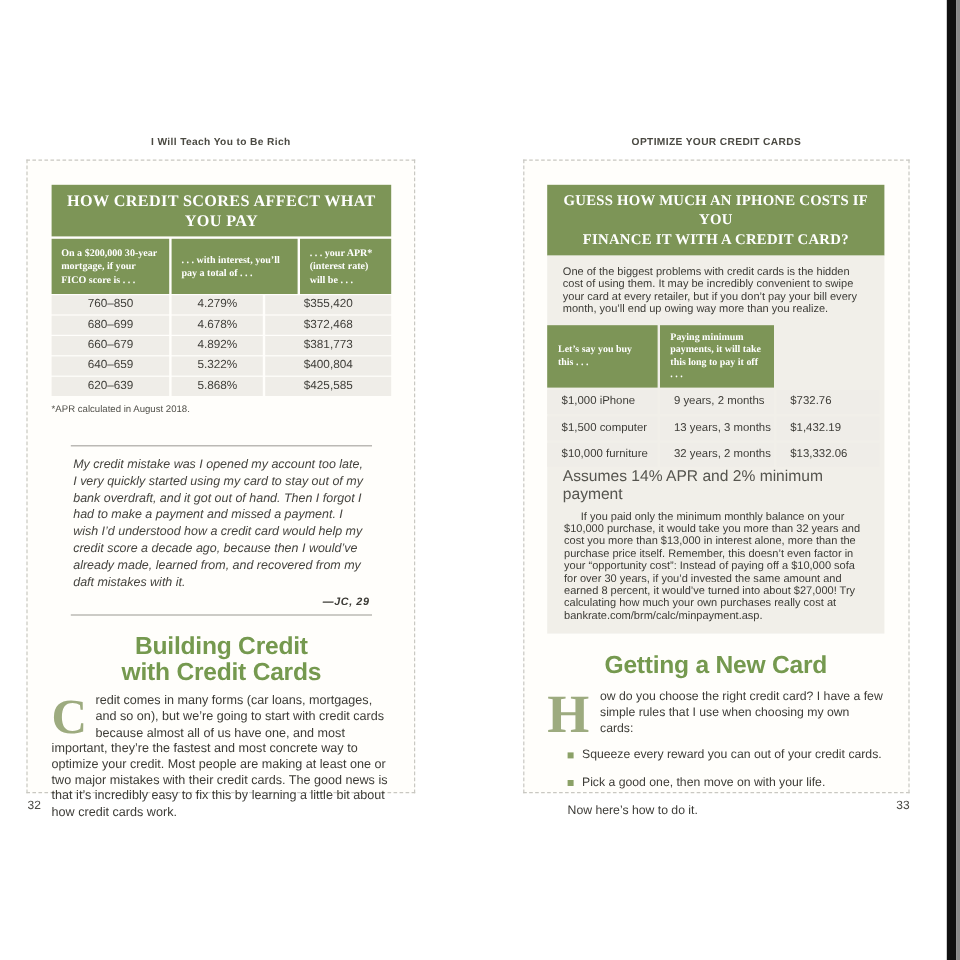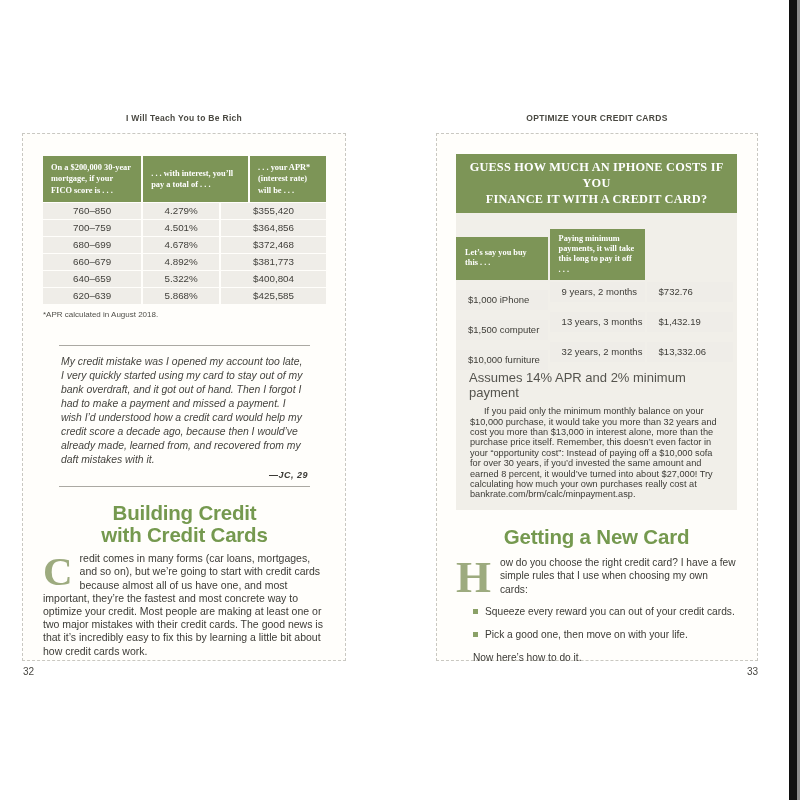--- a/index.html
+++ b/index.html
@@ -73,21 +73,21 @@
   
   .fin-title {
     background:#7d9557; color:#fff; font-family:"Liberation Serif", serif;
     font-weight:bold; font-size:12.3px; line-height:16.2px; letter-spacing:0.2px;
     text-align:center; padding:5px 4px;
   }
   .fin-panel { background:#f1efe9; padding:8px 0 10px; }
   .fin-intro { margin:0 13px; font-size:9.2px; line-height:10.6px; color:#3c3b36; }
   .rt { margin-top:8px; }
   .rt .thead .hcell { padding:5px 9px; font-size:8.3px; line-height:10.4px; align-items:center; }
-  .rt .c1 { width:32.6%;margin-top:8px; } .rt .c2 { width:33.8%; } .rt .c3 { width:30.6%; }
+  .rt .c1 { width:32.6%; } .rt .c2 { width:33.8%; } .rt .c3 { width:30.6%; }
   .rt .trow { margin-top:2px; }
   .rt .trow .cell {
     background:#efede8; font-size:9.5px; line-height:20px; height:20px;
     padding-left:12px; box-sizing:border-box; text-align:left; color:#3e3d38;
   }
   .fin-footnote { margin:0 13px 0; font-size:13px; color:#55544e; }
   .fin-body { margin:6px 14px 0; font-size:9.2px; line-height:10.4px; text-indent:14px; color:#3c3b36; }
 
   
   .h-para { margin-top:8px; font-size:10.2px; line-height:13.4px; }
@@ -110,36 +110,32 @@
 <body>
 
 <div class="canvas">
 
   <div class="running-head lh">I Will Teach You to Be Rich</div>
   <div class="running-head rh">OPTIMIZE YOUR CREDIT CARDS</div>
 
   <div class="page left">
 
     <div class="tbl lt">
+      <div class="tbl-title">HOW CREDIT SCORES AFFECT WHAT YOU PAY</div>
       <div class="thead">
         <div class="hcell c1">On a $200,000 30-year mortgage, if your FICO score is . . .</div>
         <div class="hcell c3">. . . with interest, you’ll pay a total of . . .</div>
         <div class="hcell c2">. . . your APR* (interest rate) will be . . .</div>
       </div>
       <div class="trow">
         <div class="cell c1">760–850</div>
         <div class="cell c2">4.279%</div>
         <div class="cell c3">$355,420</div>
       </div>
       <div class="trow">
-        <div class="cell c1">700–759</div>
-        <div class="cell c2">4.501%</div>
-        <div class="cell c3">$364,856</div>
-      </div>
-      <div class="trow">
         <div class="cell c1">680–699</div>
         <div class="cell c2">4.678%</div>
         <div class="cell c3">$372,468</div>
       </div>
       <div class="trow">
         <div class="cell c1">660–679</div>
         <div class="cell c2">4.892%</div>
         <div class="cell c3">$381,773</div>
       </div>
       <div class="trow">
@@ -172,20 +168,21 @@
   </div>
 
   <div class="page right">
 
     <div>
       <div class="fin-title">
         <div>GUESS HOW MUCH AN IPHONE COSTS IF YOU</div>
         <div>FINANCE IT WITH A CREDIT CARD?</div>
       </div>
       <div class="fin-panel">
+        <div class="fin-intro">One of the biggest problems with credit cards is the hidden cost of using them. It may be incredibly convenient to swipe your card at every retailer, but if you don’t pay your bill every month, you’ll end up owing way more than you realize.</div>
 
         <div class="tbl rt">
           <div class="thead">
             <div class="hcell c1">Let’s say you buy this . . .</div>
             <div class="hcell c2">Paying minimum payments, it will take this long to pay it off . . .</div>
           </div>
           <div class="trow">
             <div class="cell c1">$1,000 iPhone</div>
             <div class="cell c2">9 years, 2 months</div>
             <div class="cell c3">$732.76</div>

